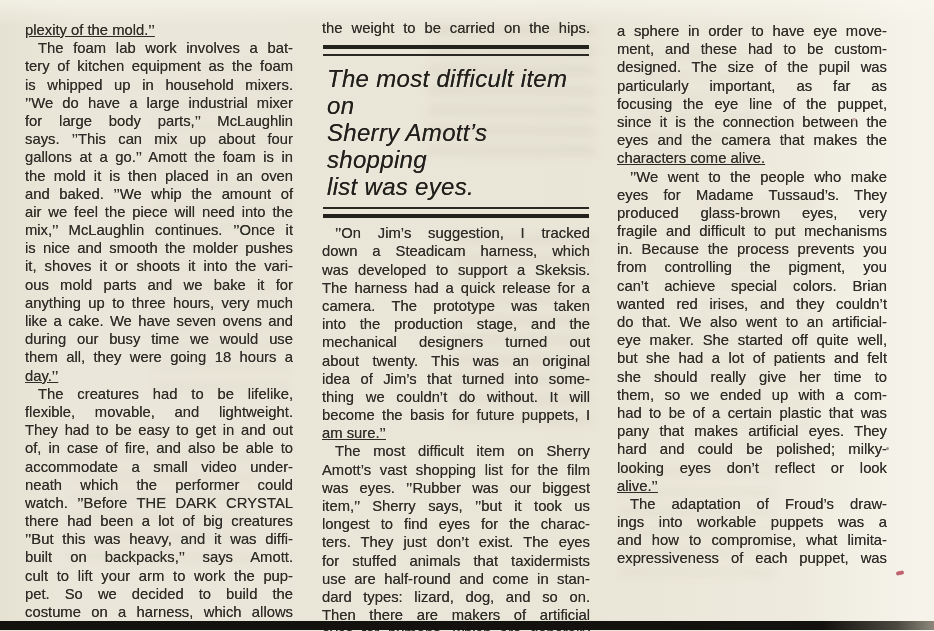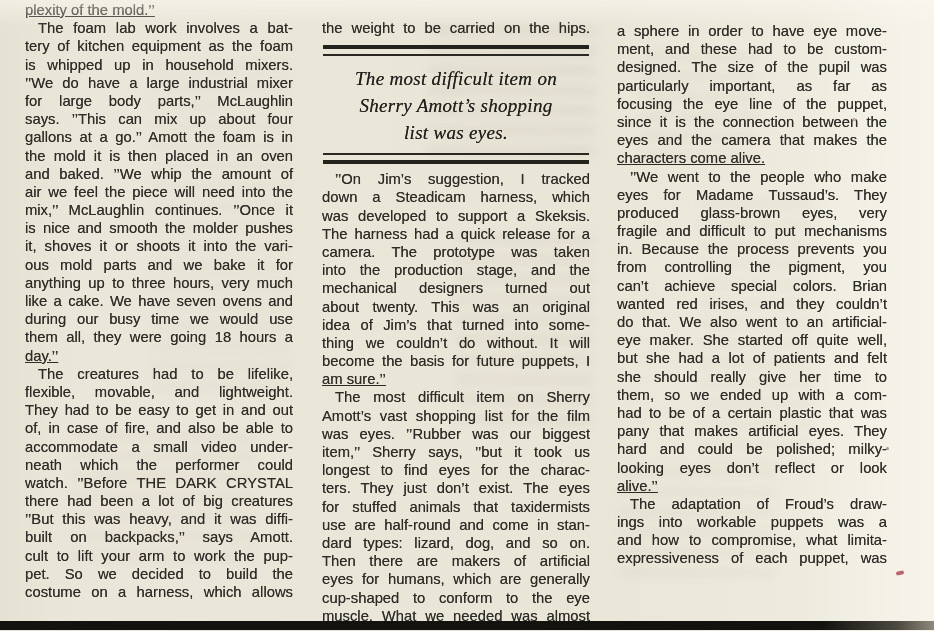--- a/index.html
+++ b/index.html
@@ -27,39 +27,39 @@
   .g4 { left:70px;  top:432px; width:185px; height:140px; opacity:.20; }
   .g5 { left:642px; top:52px;  width:115px; height:115px; opacity:.24; }
   .g6 { left:700px; top:200px; width:115px; height:265px; opacity:.18; }
   .g7 { left:620px; top:468px; width:155px; height:112px; opacity:.22; }
 
   .col {
     position:absolute; z-index:2; width:268px;
     color:#2e2c27; font-size:14.8px; line-height:18.2px;
     text-shadow:0 0 .5px rgba(46,44,39,.75);
   }
-  .col1 { left:25px;  top:1px; }
+  .col1 { left:25px;  top:21px; }
   .col2 { left:322px; top:19px; }
   .col3 { left:617px; top:22px; width:270px; }
 
   .line {
     white-space:nowrap; text-align:justify; text-align-last:justify;
     height:18.2px; overflow:visible;
   }
   .line.ind { text-indent:13px; }
   .line.end { text-align-last:left;text-decoration:underline; }
 
   .pullquote { margin:8px 1px 6px 1px; }
   .pq-rule-thick { height:4px; background:#24221d; }
   .pq-rule-thin  { height:2px; background:#2a2822; }
   .pq-gap { height:5px; }
   .pq-text {
-    padding:9px 4px 7px 4px; text-align:center;
-    font-family:Liberation Serif, serif;
-    font-style:italic; font-size:19px; line-height:27px;
+    padding:9px 4px 7px 4px; 
+    font-family:Liberation Sans, sans-serif;
+    font-style:italic; font-size:24px; line-height:27px;
     color:#211f1b; letter-spacing:.3px;
     text-shadow:0 0 .5px rgba(33,31,27,.8);
   }
   .bottom-bar {
     position:absolute; z-index:4; left:0; right:0; bottom:1px; height:9px;
     background:linear-gradient(90deg,#14120e 0%,#14120e 88%,#4b4840 96%,#8d887a 100%);
   }
   .speck { position:absolute; z-index:5; border-radius:2px; }
   .speck-red  { left:896px; top:571px; width:8px; height:4px; background:#b5485a; opacity:.85; transform:rotate(-12deg); }
   .speck-gray { left:886px; top:447px; width:3px; height:3px; background:#9a958a; border-radius:50%; }

